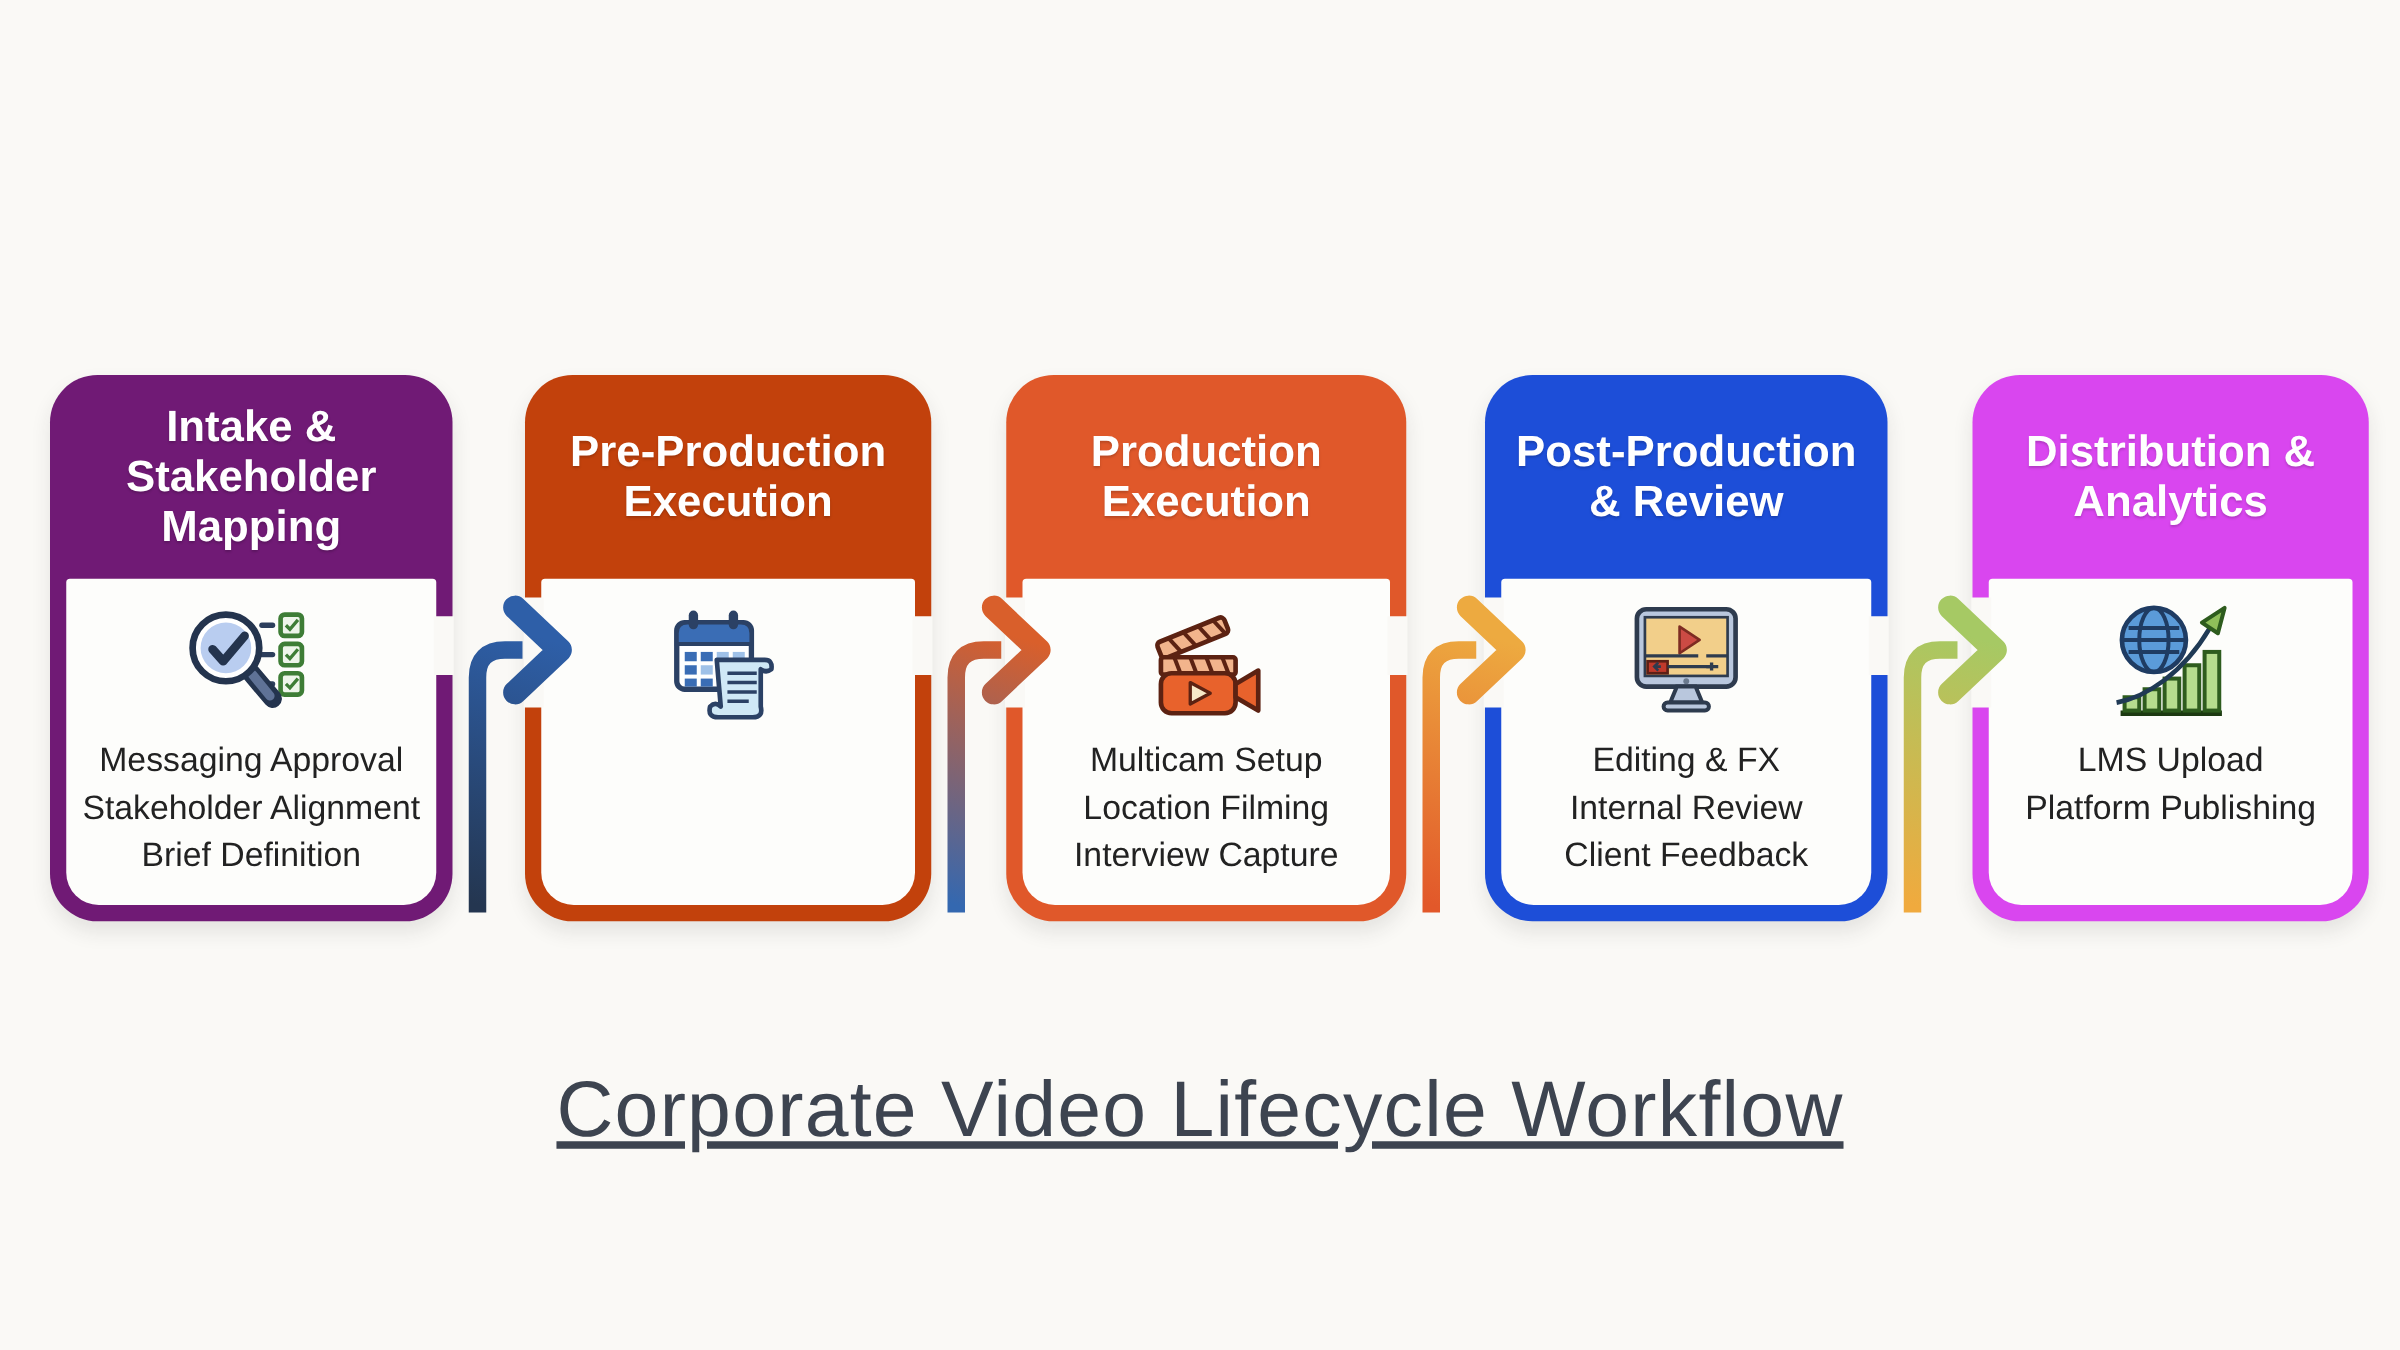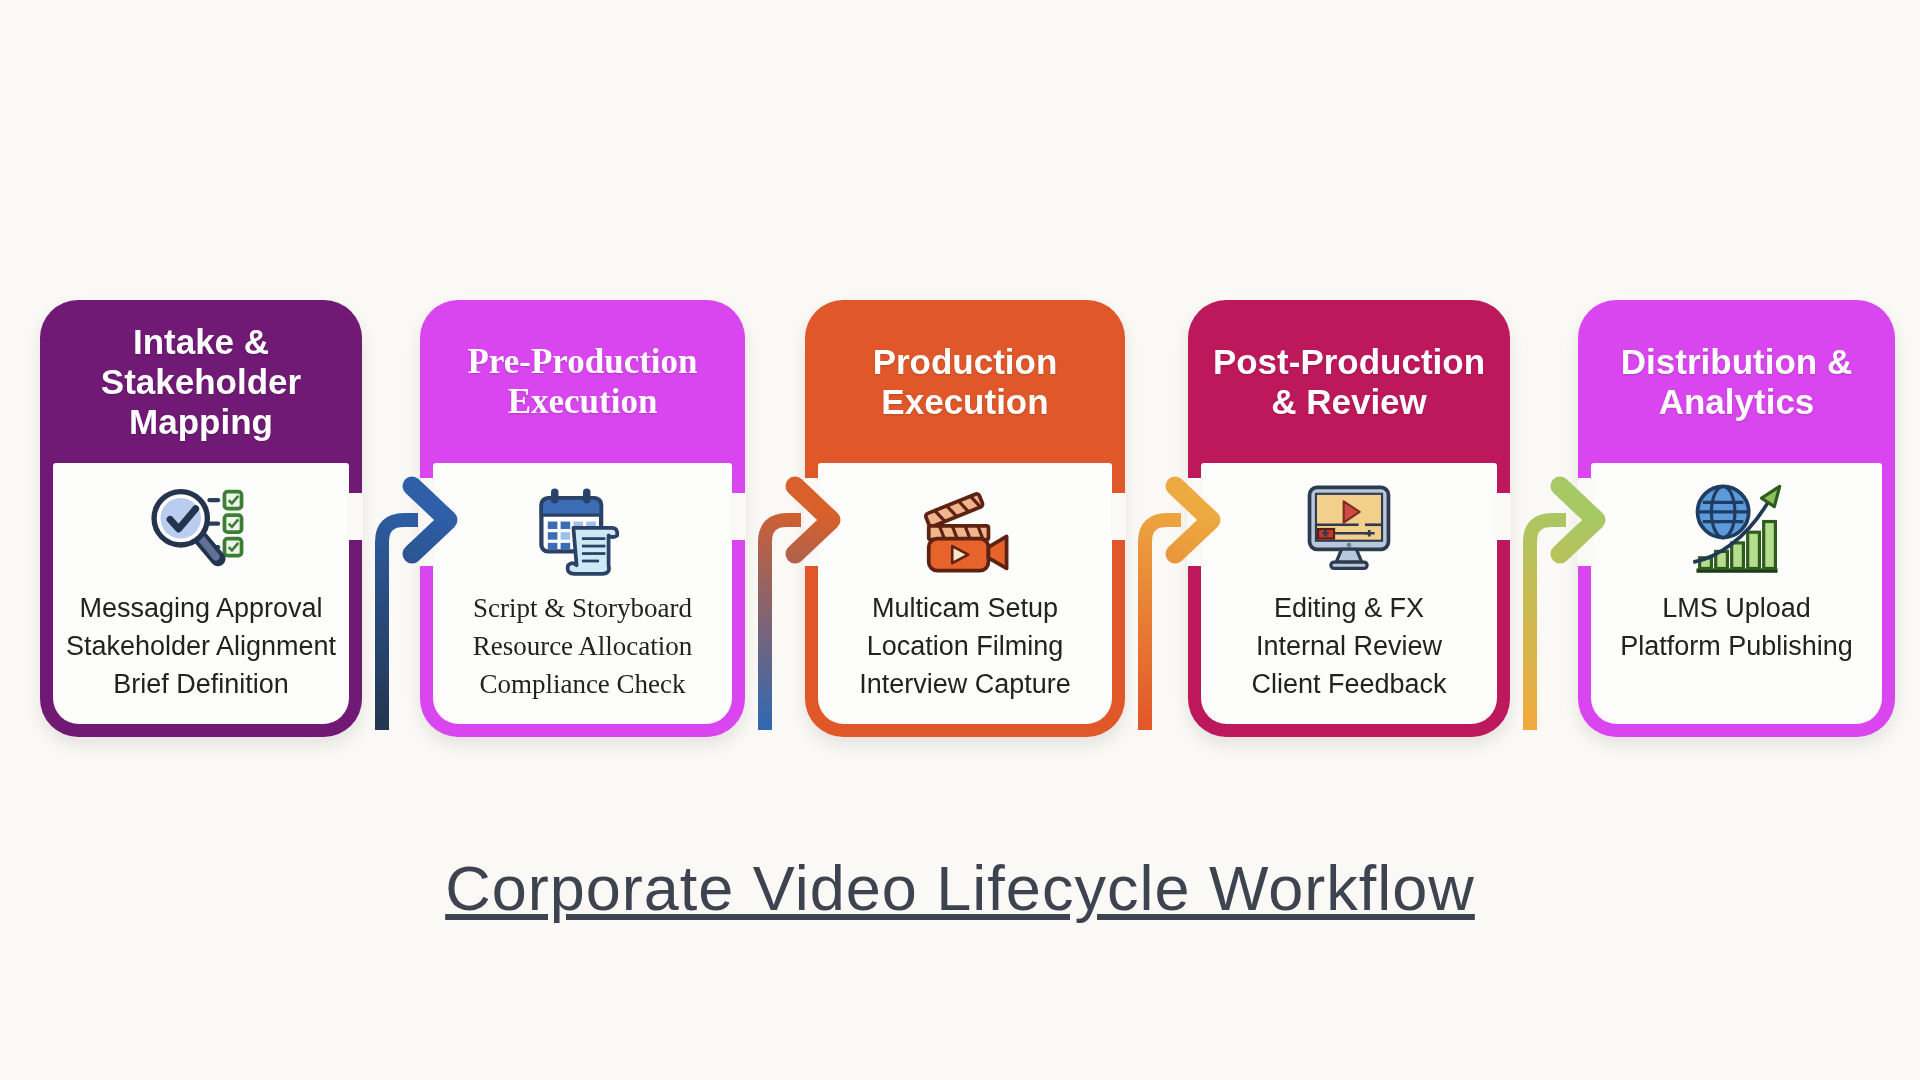--- a/index.html
+++ b/index.html
@@ -95,21 +95,21 @@
       </div>
       <div class="items">
         <div class="item">Messaging Approval</div>
         <div class="item">Stakeholder Alignment</div>
         <div class="item">Brief Definition</div>
       </div>
     </div>
     <div class="gap-r"></div>
   </section>
 
-  <section class="card c1" style="background: #d946ef; font-family: Liberation Serif, serif;">
+  <section class="card c1" style="background: #c2410c;">
     <header class="card-header">
       <h2 class="stage-title">
         <span>Pre-Production</span>
         <span>Execution</span>
         <span></span>
       </h2>
     </header>
     <div class="card-body">
       <div class="icon-wrap">
         <svg width="96" height="96" viewBox="0 0 90 90">
@@ -128,25 +128,20 @@
             <rect x="12" y="58" width="9" height="6"></rect>
               <rect x="24" y="58" width="9" height="6"></rect>
           </g>
           <path d="M36,44 h36 q6,0 5,7 q-4,3 -8,0 v28 q2,8 -6,8 h-26 q-8,0 -6,-8 q4,-4 8,0 z" fill="#cfe8f6" stroke="#2b4165" stroke-width="3.5" stroke-linejoin="round"></path>
           <line x1="44" y1="54" x2="66" y2="54" stroke="#2b4165" stroke-width="2.6"></line>
           <line x1="44" y1="61" x2="66" y2="61" stroke="#2b4165" stroke-width="2.6"></line>
           <line x1="44" y1="68" x2="66" y2="68" stroke="#2b4165" stroke-width="2.6"></line>
           <line x1="44" y1="75" x2="60" y2="75" stroke="#2b4165" stroke-width="2.6"></line>
         </svg>
       </div>
-      <div class="items">
-        <div class="item">Script &amp; Storyboard</div>
-        <div class="item">Resource Allocation</div>
-        <div class="item">Compliance Check</div>
-      </div>
     </div>
     <div class="gap-l"></div>
     <div class="gap-r"></div>
   </section>
 
   <section class="card c2" style="background: rgb(224, 88, 42);">
     <header class="card-header">
       <h2 class="stage-title">
         <span>Production</span>
         <span>Execution</span>
@@ -176,21 +171,21 @@
       <div class="items">
         <div class="item">Multicam Setup</div>
         <div class="item">Location Filming</div>
         <div class="item">Interview Capture</div>
       </div>
     </div>
     <div class="gap-l"></div>
     <div class="gap-r"></div>
   </section>
 
-  <section class="card c3" style="background: #be185d;">
+  <section class="card c3" style="background: #1d4ed8;">
     <header class="card-header">
       <h2 class="stage-title">
         <span>Post-Production</span>
         <span>&amp; Review</span>
         <span></span>
       </h2>
     </header>
     <div class="card-body">
       <div class="icon-wrap">
         <svg width="96" height="96" viewBox="0 0 90 90">

